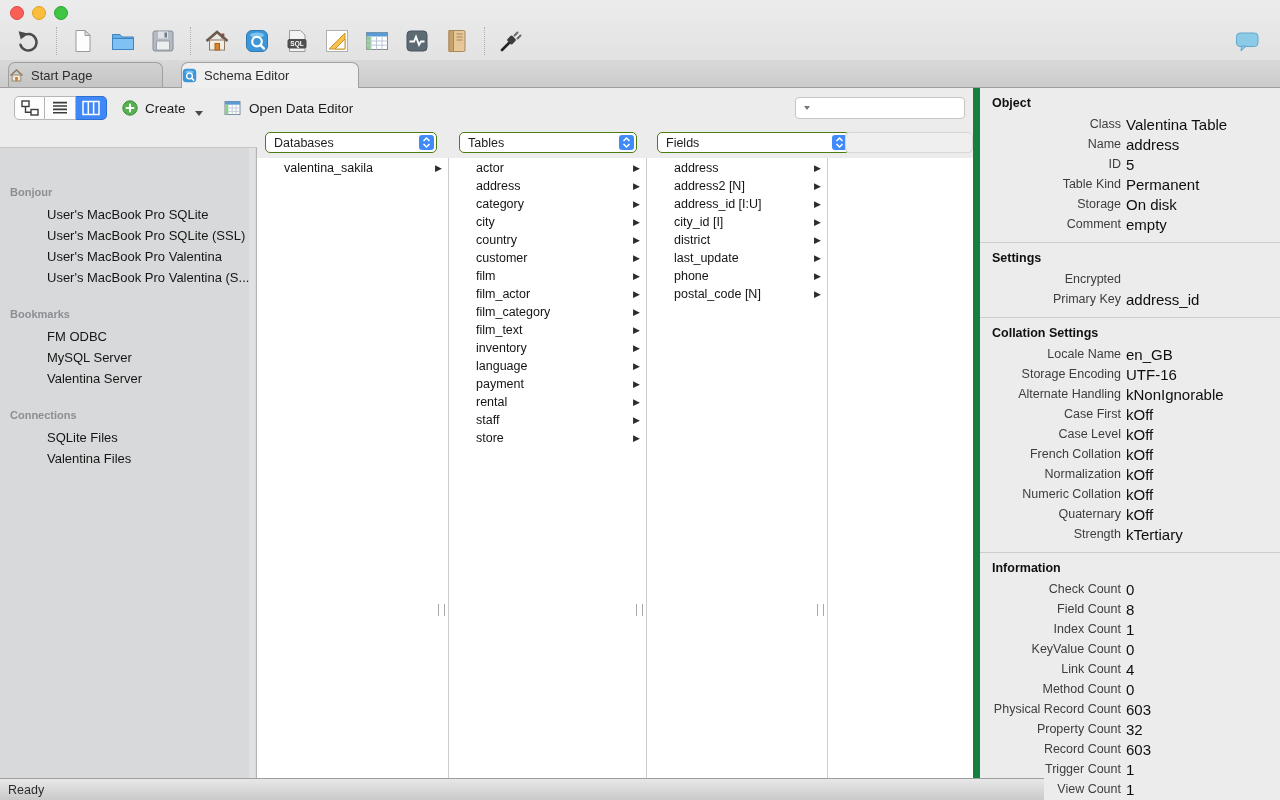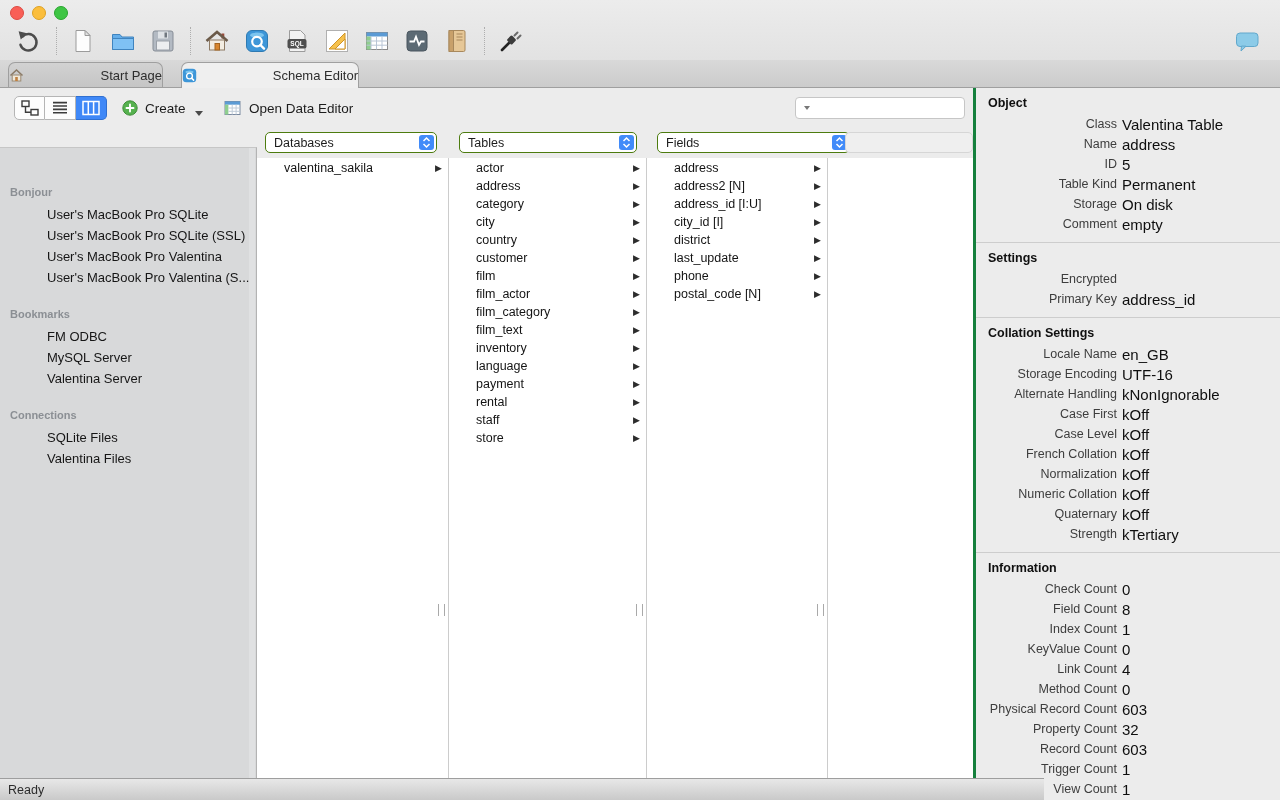--- a/index.html
+++ b/index.html
@@ -18,21 +18,21 @@
   .tl.red{background:#f95f57;border:1px solid #dd4a42;}
   .tl.yellow{background:#fbbe3c;border:1px solid #dea123;}
   .tl.green{background:#3ec544;border:1px solid #2aa52f;}
   .toolbar{left:14px;top:26px;display:flex;align-items:center;}
   .tbtn{width:30px;height:30px;display:flex;align-items:center;justify-content:center;margin-right:10px;}
   .tsep{width:1px;height:28px;border-left:1px dotted #aeaeae;margin:0 10px 0 2px;}
   .feedback{right:20px;top:30px;}
 
   
   .tabstrip{left:0;top:60px;width:1280px;height:28px;background:linear-gradient(#d9d9d9,#cbcbcb);border-bottom:1px solid #9f9f9f;box-sizing:border-box;}
-  .tab{position:absolute;display:flex;align-items:center;justify-content:space-between;gap:7px;
+  .tab{position:absolute;display:flex;align-items:center;justify-content:flex-start;gap:7px;
        border:1px solid #9f9f9f;border-bottom:none;border-radius:7px 7px 0 0;
        font-size:13px;color:#2e2e2e;box-sizing:border-box;}
   .tab.inactive{left:8px;top:2px;width:155px;height:25px;background:linear-gradient(#d2d2d2,#c5c5c5);}
   .tab.active{left:168px;top:2px;width:178px;height:26px;background:#efefef;z-index:2;margin-left:13px;}
 
   
   .subtoolbar{left:0;top:88px;width:973px;height:39px;background:#ececec;}
   .segmented{left:14px;top:8px;display:flex;position:absolute;}
   .segbtn{width:31px;height:24px;background:#fdfdfd;border:1px solid #b5b5b5;border-left:none;
           display:flex;align-items:center;justify-content:center;box-sizing:border-box;}
@@ -67,21 +67,21 @@
   .columnsarea{left:257px;top:158px;width:716px;height:620px;background:#fff;display:flex;}
   .bcol{height:100%;border-right:1px solid #cccccc;box-sizing:border-box;padding-top:1px;}
   .bcol.c1{width:192px;} .bcol.c2{width:198px;} .bcol.c3{width:181px;} .bcol.c4{width:145px;border-right:none;}
   .bitem{display:flex;align-items:center;height:18px;padding:0 6px 0 6px;}
   .bi-ico{width:15px;height:13px;margin-right:6px;position:relative;flex:none;}
   .bi-label{flex:1;font-size:12.5px;color:#141414;white-space:nowrap;overflow:hidden;}
   .bi-arrow{font-size:9px;color:#2c2c2c;flex:none;line-height:1;}
   .grip{position:absolute;top:604px;width:5px;height:12px;border-left:1px solid #a9a9a9;border-right:1px solid #a9a9a9;}
 
   
-  .inspector{left:973px;top:88px;width:307px;height:712px;background:#ececec;border-left:3px solid #15803d;box-sizing:border-box;overflow:hidden;}
+  .inspector{left:973px;top:88px;width:307px;height:712px;background:#ececec;border-left:7px solid #15803d;box-sizing:border-box;overflow:hidden;}
   .insp-section{padding-bottom:8px;}
   .insp-section + .insp-section{border-top:1px solid #cdcdcd;}
   .insp-title{font-size:12.5px;font-weight:bold;color:#101010;padding:8px 0 4px 12px;height:14px;}
   .insp-row{display:flex;align-items:center;height:20px;position:relative;padding-right:26px;}
   .insp-label{width:141px;flex:none;text-align:right;padding-right:5px;font-size:12.5px;color:#3d3d3d;white-space:nowrap;}
   .insp-value{font-size:15px;color:#0e0e0e;white-space:nowrap;}
 
   
   .statusbar{left:0;top:778px;width:1044px;height:22px;background:linear-gradient(#e8e8e8,#c9c9c9);border-top:1px solid #9e9e9e;box-sizing:border-box;z-index:10;display:flex;align-items:center;}
   .status-text{font-size:12.5px;color:#2c2c2c;margin-left:8px;}

